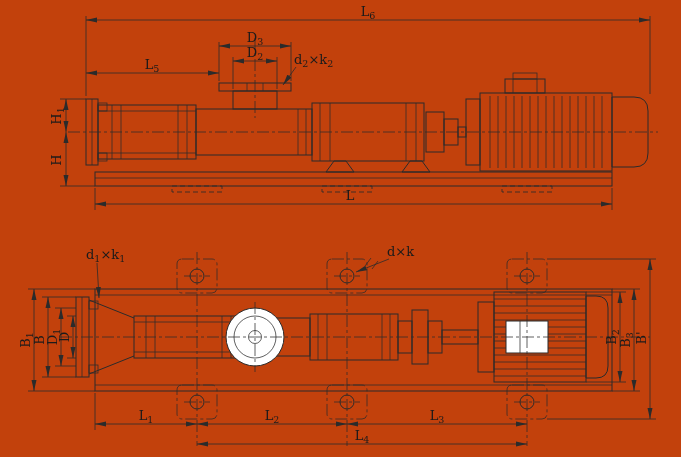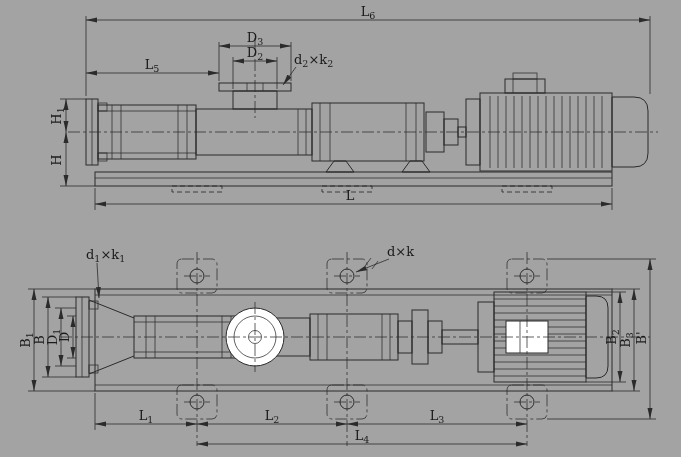--- a/index.html
+++ b/index.html
@@ -1,16 +1,16 @@
 <!DOCTYPE html>
 <html><head>
 <meta charset="utf-8">
 <style>
   html,body{margin:0;padding:0;background:#ffffff;}
-  .stage{width:681px;height:457px;background:#a3a3a3;overflow:hidden;}
+  .stage{width:681px;height:457px;background:#c2410c;overflow:hidden;}
   svg{display:block;}
   .ln{stroke:#2b2b2b;stroke-width:1;fill:none;}
   .thin{stroke-width:0.75;}
   .cl{stroke:#2b2b2b;stroke-width:0.75;fill:none;stroke-dasharray:12 3 3 3;}
   .dash{stroke:#2b2b2b;stroke-width:0.85;fill:none;stroke-dasharray:5 3;}
   .dim{stroke:#2b2b2b;stroke-width:0.8;fill:none;}
   .wfill{fill:#ffffff;stroke:#2b2b2b;stroke-width:1;}
   text.dl{font-family:"DejaVu Serif","Liberation Serif",serif;font-size:13px;fill:#1b1b1b;}
   .sub{font-size:9.5px;}
 </style>

